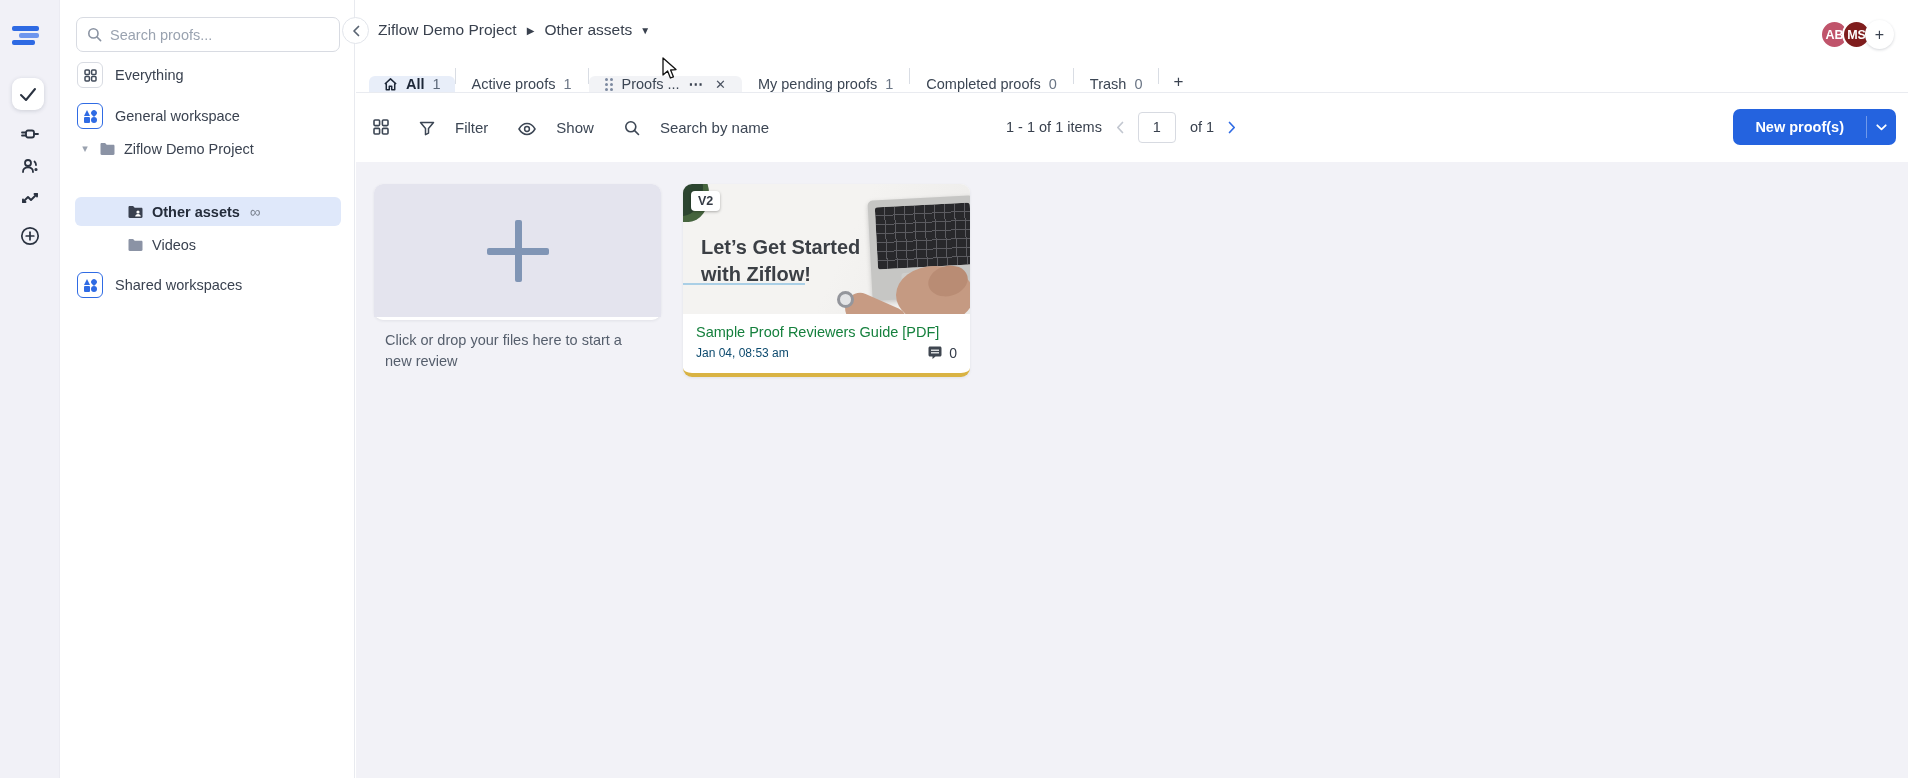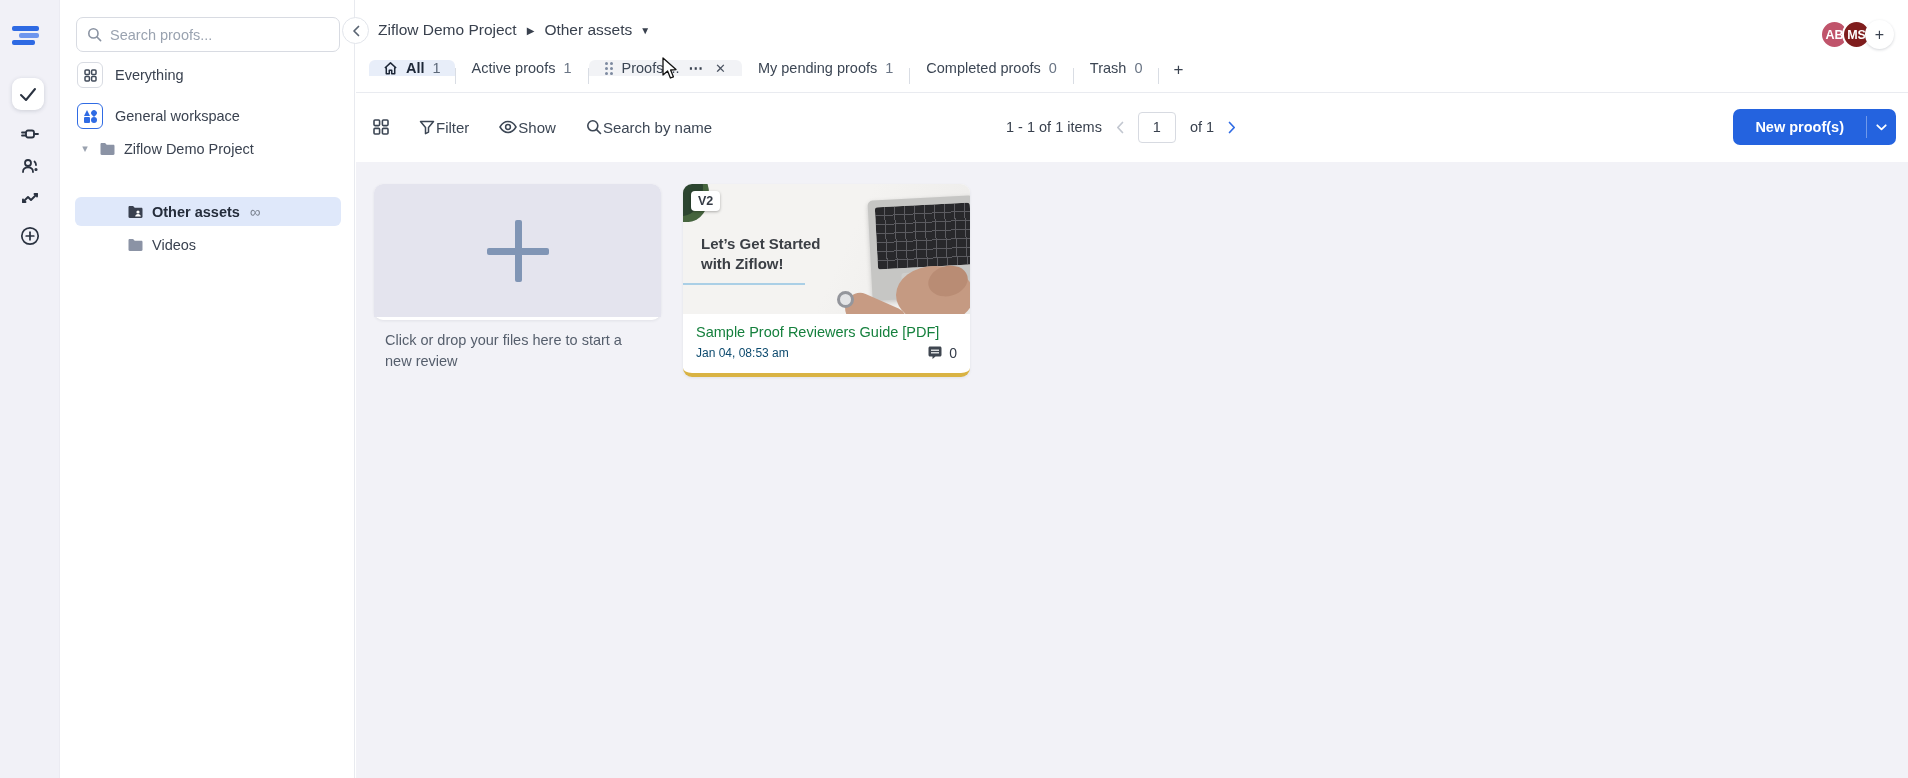--- a/index.html
+++ b/index.html
@@ -43,36 +43,36 @@
   .collapse-btn { position:absolute; left:-14px; top:17px; width:27px; height:27px; border-radius:50%; background:#fff; border:1px solid #e2e5eb; display:flex; align-items:center; justify-content:center; color:#5a6472; }
   .crumbs { position:absolute; left:22px; top:0; height:60px; display:flex; align-items:center; gap:10px; font-size:15.5px; color:#39414e; }
   .crumb-sep { font-size:10px; color:#39414e; }
   .crumb-caret { font-size:10px; color:#39414e; margin-left:-2px; }
   .avatars { position:absolute; right:14px; top:20px; display:flex; align-items:center;justify-content:flex-end; }
   .avatar { width:29px; height:29px; border-radius:50%; color:#fff; font-size:12.5px; font-weight:bold; display:flex; align-items:center; justify-content:center; border:2px solid #fff; }
   .avatar.ab { background:#c0546b; z-index:1; }
   .avatar.ms { background:#7f1d1d; margin-left:-7px; z-index:2; }
   .avatar-add { width:29px; height:29px; border-radius:50%; background:#fff; box-shadow:0 1px 3px rgba(40,50,70,.2); margin-left:-6px; z-index:3; display:flex; align-items:center; justify-content:center; color:#3a4250; font-size:16px; }
 
-  .tab-row { position:relative; height:33px; border-bottom:1px solid #e9ebf0; display:flex; align-items:flex-start; padding-left:13px; font-size:14.5px; }
+  .tab-row { position:relative; height:33px; border-bottom:1px solid #e9ebf0; display:flex; align-items:flex-end; padding-left:13px; font-size:14.5px; }
   .tab { display:flex; align-items:center; gap:8px; padding:0 16px; color:#3c4654; white-space:nowrap; }
   .tab .cnt { color:#6a7585; }
   .tab.active { background:#e8eef9; border-radius:6px 6px 0 0; font-weight:bold; color:#1d2737; padding:0 14px; }
   .tab.active .cnt { font-weight:normal; color:#5c6878; }
   .tab.pinned { background:#f2f3f6; border-radius:6px 6px 0 0; gap:9px; }
   .tab-sep { width:1px; height:16px; background:#d9dde4; align-self:center; }
   .tab-add { display:flex; align-items:center; padding:0 14px; color:#3a4250; font-size:17px; }
   .drag-dots { display:grid; grid-template-columns:3px 3px; grid-template-rows:3px 3px 3px; gap:2px; }
   .drag-dots i { width:3px; height:3px; border-radius:50%; background:#7d8aa0; }
   .tab-more { color:#3a4250; letter-spacing:1px; font-weight:bold; }
   .tab-close { color:#4a5260; font-size:13px; margin-left:2px; }
 
   .toolbar { position:relative; height:68px; display:flex; align-items:center; padding:0 12px 0 17px; }
   .tool-left { display:flex; align-items:center; gap:30px; }
-  .tool-item { display:flex; align-items:center; gap:1px; font-size:15px; color:#3c4654; }
+  .tool-item { display:flex; align-items:flex-end; gap:20px; font-size:15px; color:#3c4654; }
   .pagination { position:absolute; left:650px; top:0; height:68px; display:flex; align-items:center; gap:14px; font-size:14.5px; color:#39414e; }
   .page-input { width:38px; height:31px; border:1px solid #d7dae1; border-radius:4px; text-align:center; font-size:14.5px; color:#39414e; font-family:"Liberation Sans",sans-serif; outline:none; }
   .pg-prev { color:#c2c7d0; } .pg-next { color:#2f6be4; }
   .new-proof { margin-left:auto; height:36px; background:#2463df; border-radius:7px; display:flex; align-items:stretch; color:#fff; overflow:hidden; }
   .new-proof .np-main { display:flex; align-items:center; padding:0 22px; font-size:14.5px; font-weight:bold; }
   .new-proof .np-split { width:1px; background:rgba(255,255,255,.35); margin:7px 0; }
   .new-proof .np-caret { display:flex; align-items:center; padding:0 9px; }
 
   .content { position:absolute; left:0; top:162px; width:1552px; height:616px; background:#f2f2f7; }
   .card { position:absolute; top:22px; width:287px; height:136px; background:#fff; border-radius:9px; box-shadow:0 1px 3px rgba(25,35,55,.08); }
@@ -89,21 +89,21 @@
   .plant { position:absolute; left:-12px; top:-14px; width:38px; height:52px; background:#2c4530; border-radius:0 60% 70% 40%; box-shadow:inset -6px -6px 0 rgba(120,160,90,.35); }
   .laptop { position:absolute; right:-6px; top:14px; width:106px; height:100px; background:#c6c6c4; border-radius:5px; transform:rotate(-3deg); box-shadow:0 2px 5px rgba(0,0,0,.18); }
   .keys { position:absolute; left:7px; top:7px; right:4px; height:62px; background-color:#28282b; background-image:repeating-linear-gradient(90deg,transparent 0 9px,#5b5b60 9px 10px),repeating-linear-gradient(0deg,transparent 0 8px,#5b5b60 8px 9px); border-radius:3px; }
   .trackpad { position:absolute; left:30px; bottom:4px; width:48px; height:22px; background:#cfcfcd; border-radius:3px; }
   .hand { position:absolute; border-radius:50%; }
   .h1 { right:-4px; bottom:-10px; width:78px; height:58px; background:#c59a82; }
   .h2 { right:28px; bottom:6px; width:42px; height:34px; background:#cda68d; }
   .h3 { right:2px; bottom:18px; width:40px; height:30px; background:#b98c74; transform:rotate(-15deg); }
   .arm { position:absolute; right:62px; bottom:-16px; width:64px; height:30px; background:#c79b83; transform:rotate(24deg); border-radius:14px; }
   .watch { position:absolute; right:116px; bottom:6px; width:17px; height:17px; background:#e3e4e6; border:3px solid #94969c; border-radius:50%; }
-  .thumb-title { position:absolute; left:18px; top:50px; font-size:15px; font-weight:bold; color:#3b3f45; line-height:1.35; }
+  .thumb-title { position:absolute; left:18px; top:50px; font-size:20px; font-weight:bold; color:#3b3f45; line-height:1.35; }
   .thumb-underline { position:absolute; left:0; top:99px; width:122px; height:2px; background:#aacfe6; }
   .v2-badge { position:absolute; left:8px; top:7px; background:#fff; border-radius:4px; padding:3px 7px; font-size:12.5px; font-weight:bold; color:#353b45; box-shadow:0 1px 3px rgba(0,0,0,.3); z-index:2; }
   .proof-info { position:relative; padding:10px 13px 0 13px; }
   .proof-title { font-size:14.5px; color:#15803d; white-space:nowrap; overflow:hidden; }
   .proof-meta { display:flex; align-items:center; margin-top:5px; }
   .proof-date { font-size:12px; color:#0c4a6e; }
   .comment-wrap { margin-left:auto; display:flex; align-items:center; gap:6px; font-size:14px; color:#333b48; }
 
   .cursor { position:absolute; left:661px; top:57px; z-index:99; pointer-events:none; }
 </style>
@@ -197,20 +197,31 @@
         <path d="M8.2 11.4 c0-1.6 1.3-2.5 2.8-2.5 s2.8.9 2.8 2.5" fill="#fff"></path>
       </svg>
     <span>Other assets</span>
     <span class="link-glyph">∞</span>
   </div>
   <div class="tree-row" style="left:66px; top:230px; width:212px;">
     <svg class="folder-svg" width="17" height="14" viewBox="0 0 17 14">
         <path fill="#8b93a5" d="M1.5 2.2 c0-.7.5-1.2 1.2-1.2 h3.4 l1.6 1.7 h6.6 c.7 0 1.2.5 1.2 1.2 v7.9 c0 .7-.5 1.2-1.2 1.2 H2.7 c-.7 0-1.2-.5-1.2-1.2 Z"></path>
       </svg>
     <span>Videos</span>
+  </div>
+  <div class="side-row" style="top:270px">
+    <span class="icon-sq blue">
+      <span class="ws-glyph">
+          <i class="tri"></i>
+          <i class="hrt"></i>
+          <i class="sqr"></i>
+          <i class="cir"></i>
+        </span>
+    </span>
+    <span>Shared workspaces</span>
   </div>
 </div>
 
 <div class="main">
 
   <div class="crumb-row">
     <div class="collapse-btn">
       <svg width="8" height="12" viewBox="0 0 8 12" fill="none" stroke="#5a6472" stroke-width="1.7" stroke-linecap="round" stroke-linejoin="round">
           <polyline points="6.5,1.5 2,6 6.5,10.5"></polyline>
         </svg>

